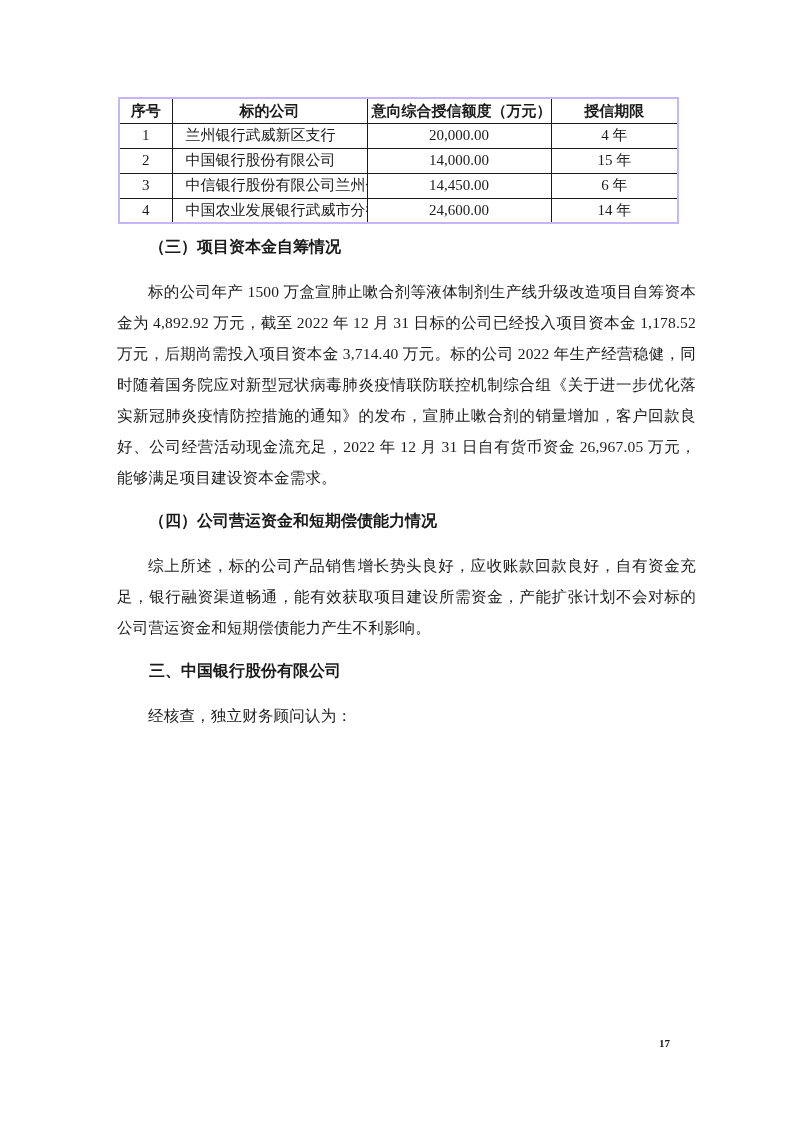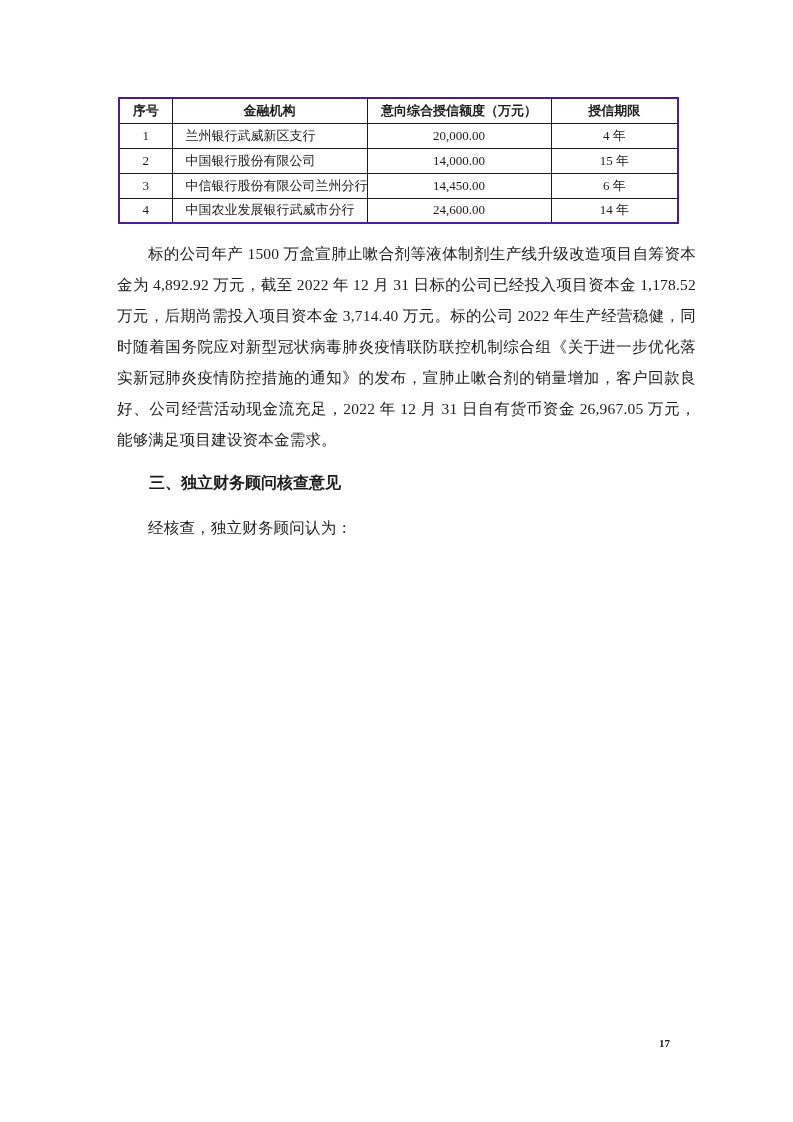--- a/index.html
+++ b/index.html
@@ -18,22 +18,22 @@
     left: 117px;
     top: 97px;
     width: 579px;
   }
   
   table.credit {
     border-collapse: collapse;
     table-layout: fixed;
     width: 559px;
     margin-left: 1px;
-    border: 2px solid #4c1d95;
-    font-size: 13px;
+    border: 2px solid #c4b5fd;
+    font-size: 15px;
   }
   table.credit th, table.credit td {
     border: 1px solid #1b1b1b;
     height: 25px;
     padding: 1px 4px;
     text-align: center;
     vertical-align: middle;
     line-height: 1.35;
     overflow: hidden;
     white-space: nowrap;
@@ -80,21 +80,21 @@
     <table class="credit">
       <colgroup>
         <col class="c-no">
           <col class="c-org">
           <col class="c-amt">
           <col class="c-term">
       </colgroup>
       <thead>
         <tr>
           <th>序号</th>
-          <th>金融机构</th>
+          <th>标的公司</th>
           <th>意向综合授信额度（万元）</th>
           <th>授信期限</th>
         </tr>
       </thead>
       <tbody>
         <tr>
           <td>1</td>
           <td class="cell-left">兰州银行武威新区支行</td>
           <td>20,000.00</td>
           <td>4 年</td>
@@ -113,22 +113,25 @@
         </tr>
         <tr>
           <td>4</td>
           <td class="cell-left">中国农业发展银行武威市分行</td>
           <td>24,600.00</td>
           <td>14 年</td>
         </tr>
       </tbody>
     </table>
 
+    <div class="h-sub first">（三）项目资本金自筹情况</div>
     <p class="para">标的公司年产 1500 万盒宣肺止嗽合剂等液体制剂生产线升级改造项目自筹资本金为 4,892.92 万元，截至 2022 年 12 月 31 日标的公司已经投入项目资本金 1,178.52 万元，后期尚需投入项目资本金 3,714.40 万元。标的公司 2022 年生产经营稳健，同时随着国务院应对新型冠状病毒肺炎疫情联防联控机制综合组《关于进一步优化落实新冠肺炎疫情防控措施的通知》的发布，宣肺止嗽合剂的销量增加，客户回款良好、公司经营活动现金流充足，2022 年 12 月 31 日自有货币资金 26,967.05 万元，能够满足项目建设资本金需求。</p>
 
+    <div class="h-sub">（四）公司营运资金和短期偿债能力情况</div>
+    <p class="para">综上所述，标的公司产品销售增长势头良好，应收账款回款良好，自有资金充足，银行融资渠道畅通，能有效获取项目建设所需资金，产能扩张计划不会对标的公司营运资金和短期偿债能力产生不利影响。</p>
 
-    <div class="h-sub">三、独立财务顾问核查意见</div>
+    <div class="h-sub">三、中国银行股份有限公司</div>
     <p class="para no-justify">经核查，独立财务顾问认为：</p>
 
   </div>
 
   <div class="page-number">17</div>
 </div>
 
 </body></html>

